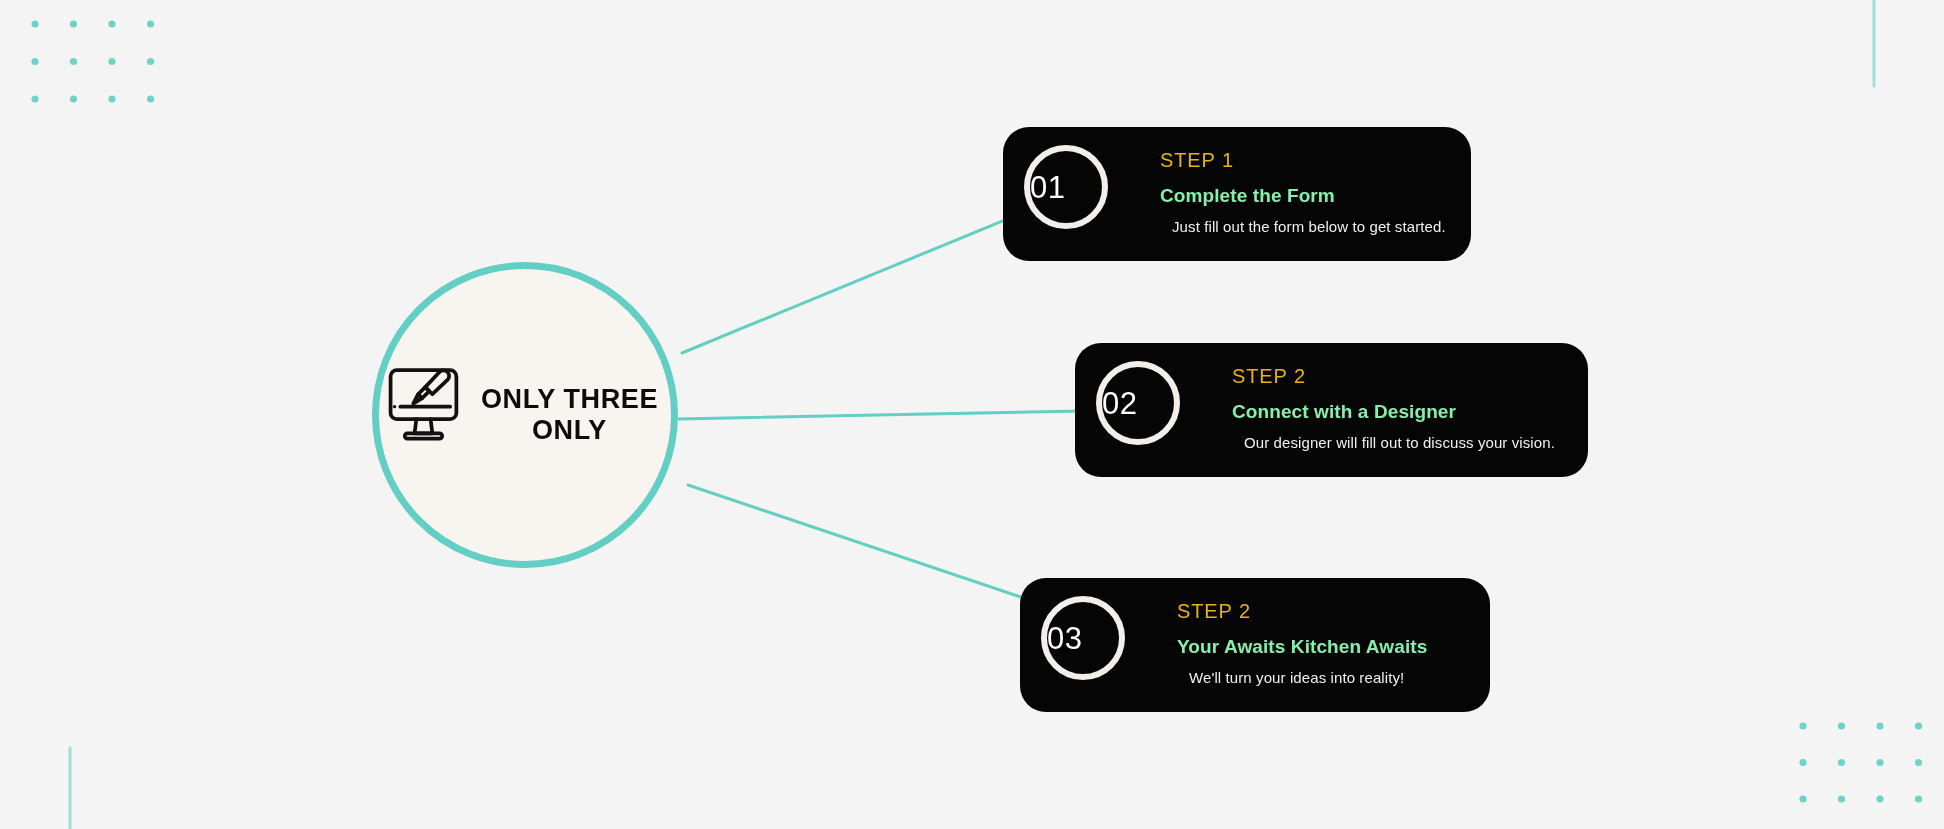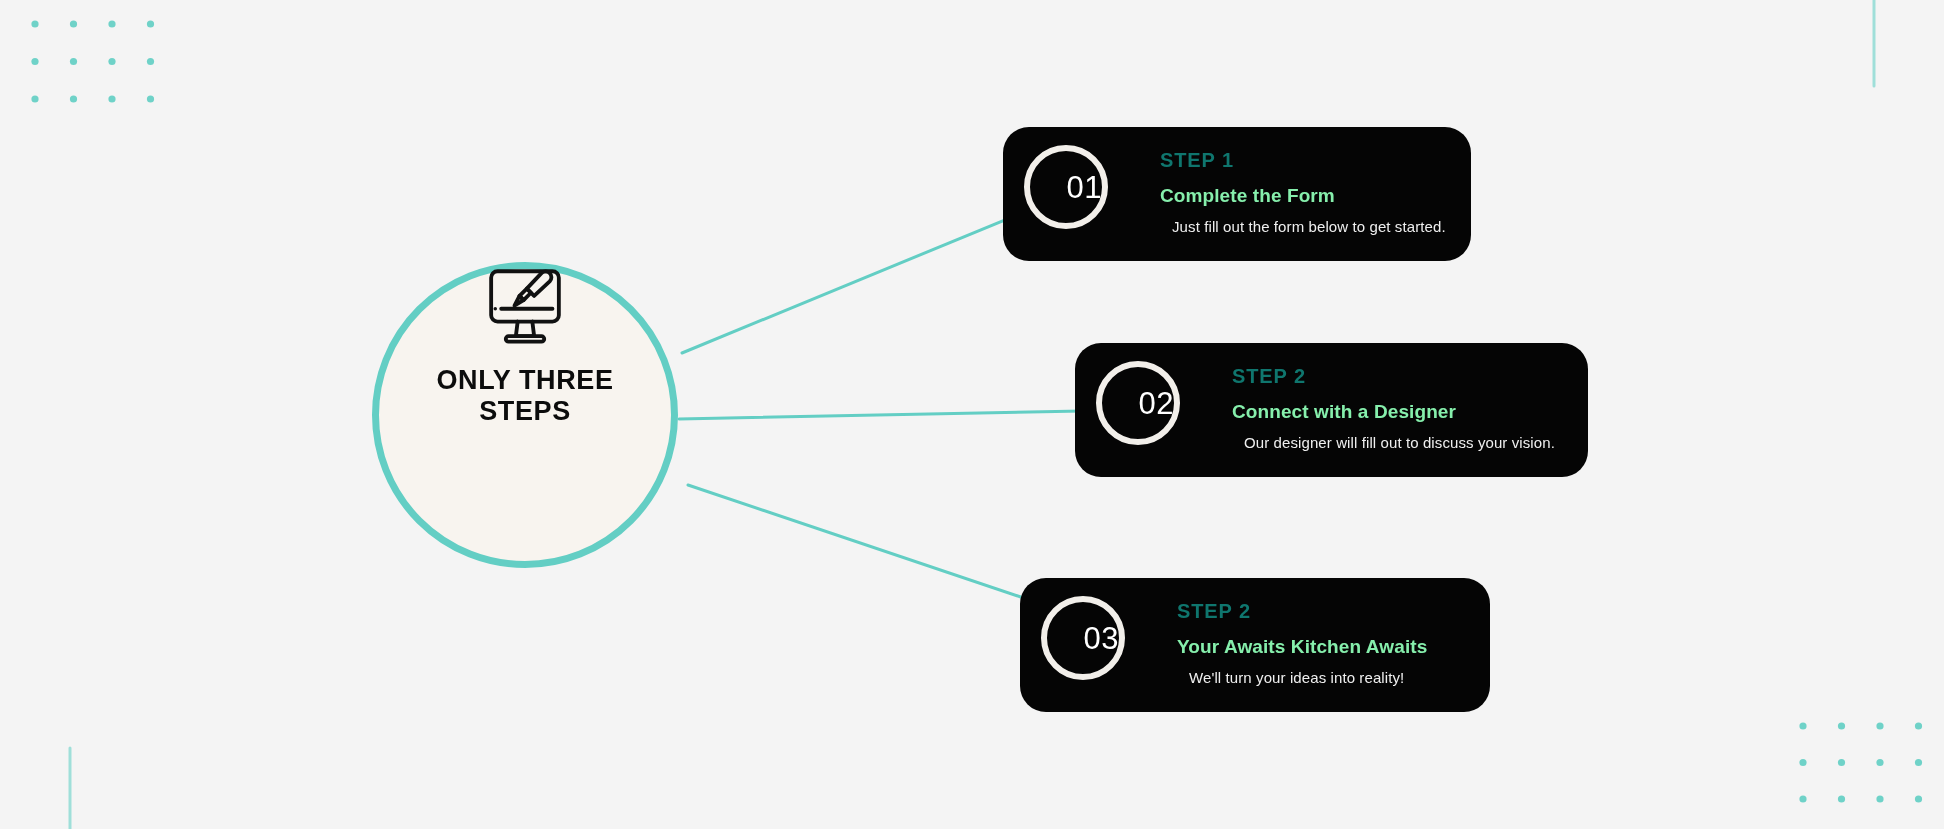--- a/index.html
+++ b/index.html
@@ -37,23 +37,23 @@
     left: 372px;
     top: 262px;
     width: 306px;
     height: 306px;
     border-radius: 50%;
     background: #F8F4EF;
     border: 7px solid #63CEC4;
     box-sizing: border-box;
     z-index: 3;
     display: flex;
-    flex-direction: column;
+    flex-direction: row;
     align-items: center;
-    justify-content: flex-start;
+    justify-content: center;
   }
   .hub-icon {
     width: 92px;
     height: 86px;
     margin-top: -6px;
     margin-bottom: 16px;
     display: block;
   }
   .hub-label {
     font-size: 27px;
@@ -73,36 +73,36 @@
     z-index: 4;
     box-sizing: border-box;
   }
   .card-ring {
     position: absolute;
     border-radius: 50%;
     border: 6px solid #F2EFEA;
     box-sizing: border-box;
     display: flex;
     align-items: center;
-    justify-content: flex-end;
+    justify-content: flex-start;
   }
   .card-ring-num {
     font-size: 31px;
     font-weight: 400;
     color: #FFFFFF;
     letter-spacing: 0.5px;
     line-height: 1;
   }
   .card-body {
     position: absolute;
   }
   .card-step {
     font-size: 20px;
-    font-weight: 700;
-    color: #0f766e;
+    font-weight: 400;
+    color: #eab308;
     letter-spacing: 0.9px;
     line-height: 1;
     margin: 0 0 15px 0;
   }
   .card-title {
     font-size: 19px;
     font-weight: 700;
     color: #86efac;
     letter-spacing: 0.1px;
     line-height: 1;
@@ -190,21 +190,21 @@
 
       <rect x="29" y="80" width="42" height="6" rx="3"></rect>
 
       <path d="M56.5 32.5 L48.5 40.5 L44 36 L52 28 Z"></path>
       <path d="M52 28 L68 11 A6 6 0 0 1 77 20 L60 36 Z"></path>
 
       <path d="M44 36 L38.5 46.5 L48.5 40.5 Z"></path>
     </svg>
     <div class="hub-label">
       <div>ONLY THREE</div>
-      <div>STEPS</div>
+      <div>ONLY</div>
     </div>
   </div>
 
   <div class="card" id="card-1">
     <div class="card-ring">
       <span class="card-ring-num">01</span>
     </div>
     <div class="card-body">
       <p class="card-step">STEP 1</p>
       <p class="card-title">Complete the Form</p>

